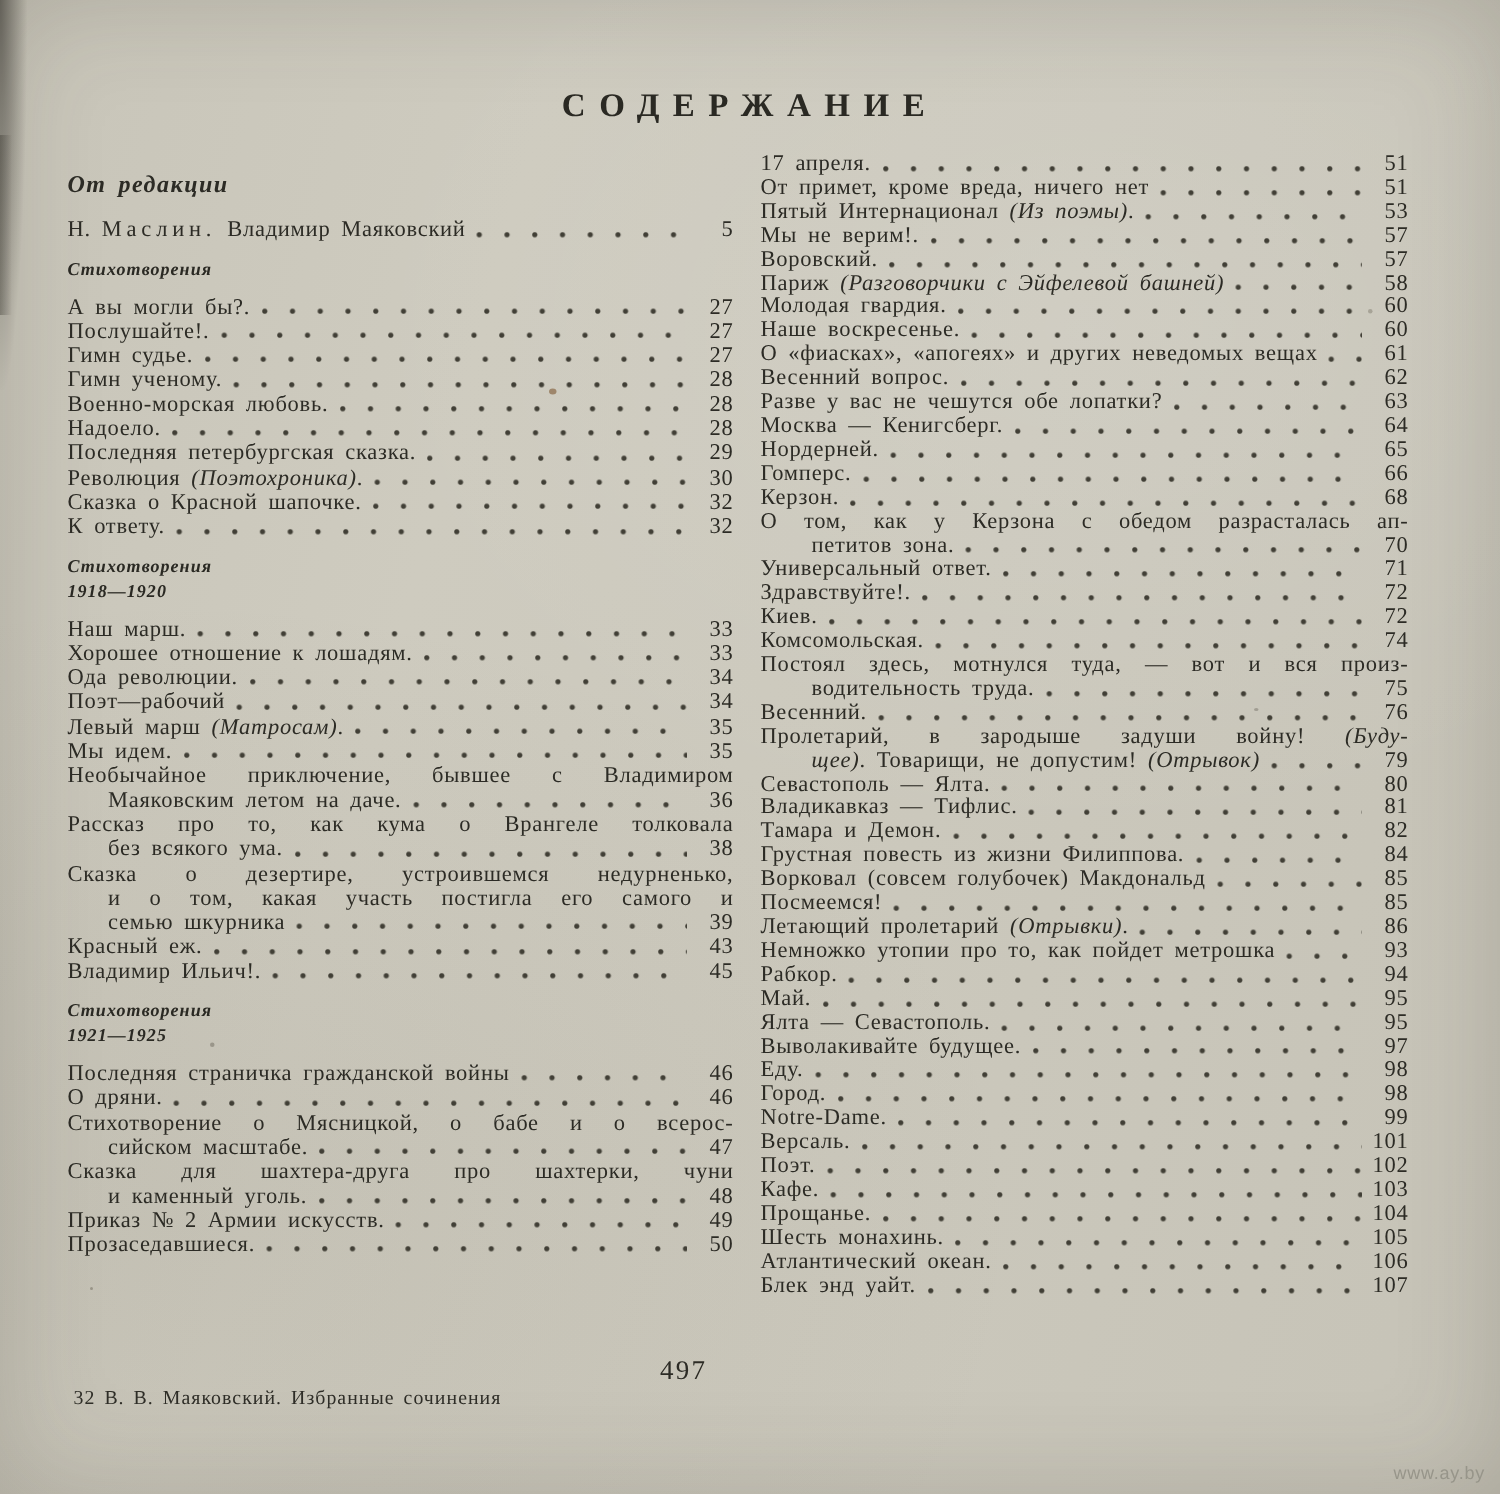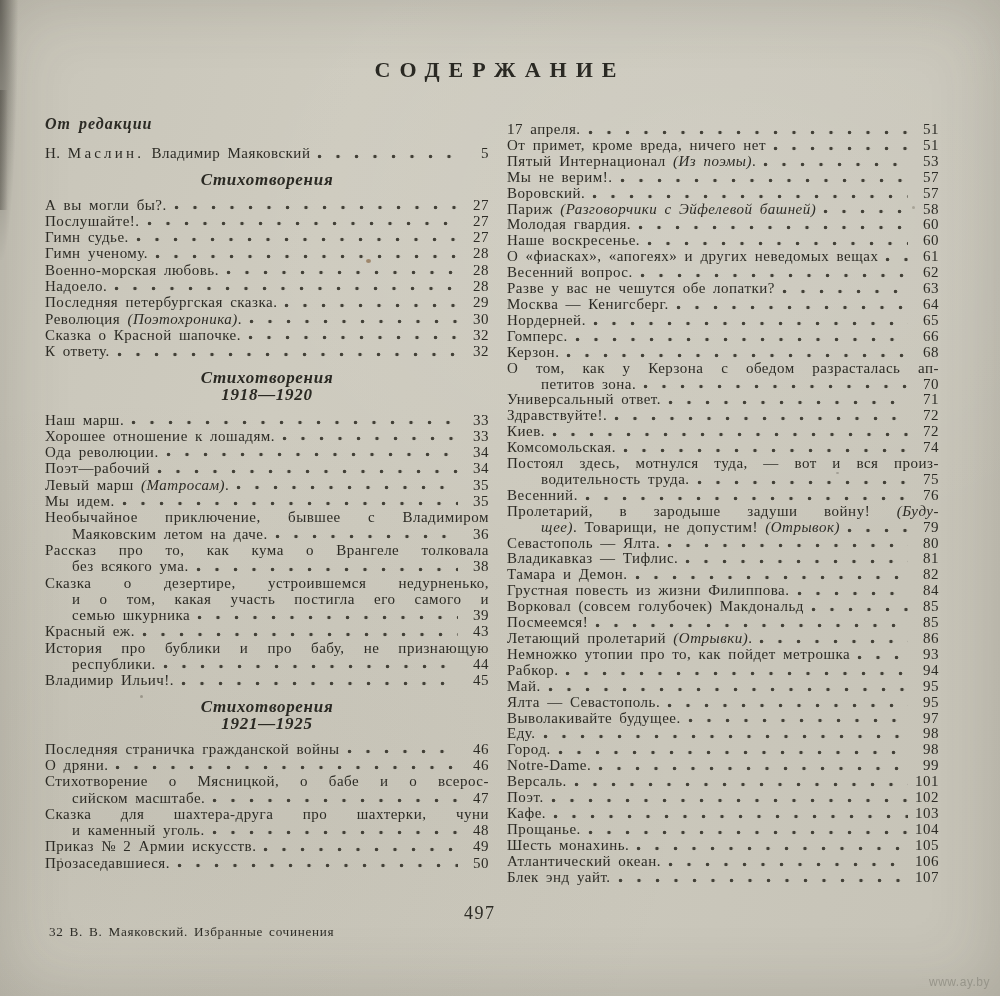--- a/index.html
+++ b/index.html
@@ -13,36 +13,36 @@
     box-shadow:inset 0 0 70px rgba(60,55,45,0.20);
   }
   .edge-left{position:absolute;left:0;top:0;width:18px;height:260px;
     background:radial-gradient(ellipse at left top, rgba(35,33,28,0.55), transparent 72%);}
   .edge-left2{position:absolute;left:0;top:90px;width:8px;height:120px;
     background:linear-gradient(to right, rgba(45,42,35,0.35), transparent);}
   .title{position:absolute;top:57px;left:0;width:100%;margin:0;text-align:center;
     font-size:22px;font-weight:bold;letter-spacing:9px;color:#2a2923;}
   .col{position:absolute;font-size:15px;letter-spacing:0.5px;word-spacing:3px;}
   .col-left{left:45px;top:116px;width:444px;line-height:16.3px;}
-  .col-right{left:507px;top:122px;width:432px;line-height:15.9px;}
+  .col-right{left:507px;top:102px;width:432px;line-height:15.9px;}
   .subhead{font-weight:bold;font-style:italic;font-size:16px;letter-spacing:1px;margin-bottom:13px;}
-  .sec-head{margin:9px 0 9px;text-align:center;font-weight:bold;font-style:italic;
-    font-size:17px;line-height:17px;letter-spacing:0.7px;color:#2a2923;}
+  .sec-head{margin:9px 0 9px;text-align:left;font-weight:bold;font-style:italic;
+    font-size:12px;line-height:17px;letter-spacing:0.7px;color:#2a2923;}
   .pre{text-align:justify;text-align-last:justify;}
   .col-left .cont{padding-left:27px;justify-content:flex-end;}
   .col-right .cont{padding-left:34px;}
   .row{display:flex;align-items:baseline;}
   .row .t{white-space:nowrap;}
   .dots{flex:1 1 auto;min-width:2px;align-self:flex-end;height:5px;margin:0 4px 3px 7px;
     background-image:radial-gradient(circle at 2.5px 2.5px, #413f36 1.35px, rgba(65,63,54,0) 2.1px);
     background-size:18.5px 5px;background-repeat:repeat-x;}
   .pg{flex:0 0 auto;min-width:27px;text-align:right;letter-spacing:0.5px;}
   .it{font-style:italic;}
   .sp{letter-spacing:3.2px;}
-  .folio{position:absolute;left:464px;top:903px;font-size:18px;letter-spacing:1.5px;}
+  .folio{position:absolute;left:440px;top:903px;font-size:18px;letter-spacing:1.5px;}
   .footer{position:absolute;left:49px;top:924px;font-size:13.2px;letter-spacing:0.7px;
     word-spacing:2px;color:#2e2d27;}
   .watermark{position:absolute;right:10px;bottom:7px;font-family:"Liberation Sans",sans-serif;
     font-size:12px;color:#97958a;letter-spacing:0.5px;}
   .speck{position:absolute;border-radius:50%;}
   .s1{left:366px;top:259px;width:5px;height:4px;background:#8d6f4f;opacity:.75;}
   .s2{left:140px;top:695px;width:3px;height:3px;background:#6d6a5e;opacity:.5;}
   .s3{left:836px;top:472px;width:3px;height:2px;background:#77746a;opacity:.5;}
   .s4{left:60px;top:858px;width:2px;height:2px;background:#6d6a5e;opacity:.5;}
   .s5{left:912px;top:206px;width:3px;height:3px;background:#7a7668;opacity:.45;}
@@ -215,28 +215,20 @@
         </div>
       </div>
       <div class="entry">
         <div class="row">
           <span class="t"><span>Красный еж.</span></span>
           <span class="dots"></span>
           <span class="pg">43</span>
         </div>
       </div>
       <div class="entry">
-        <div class="pre"><span>История про бублики и про бабу, не признающую</span></div>
-        <div class="row cont">
-          <span class="t"><span>республики.</span></span>
-          <span class="dots"></span>
-          <span class="pg">44</span>
-        </div>
-      </div>
-      <div class="entry">
         <div class="row">
           <span class="t"><span>Владимир Ильич!.</span></span>
           <span class="dots"></span>
           <span class="pg">45</span>
         </div>
       </div>
       <div class="sec-head">
         <div>Стихотворения</div>
         <div>1921—1925</div>
       </div>

